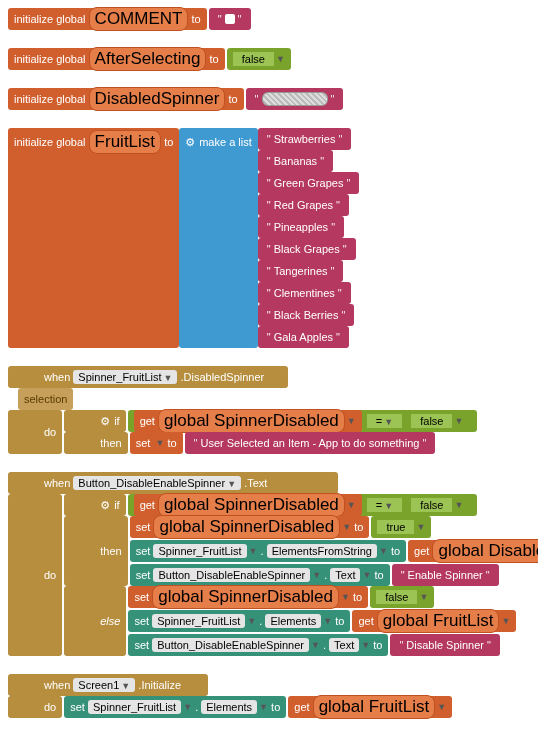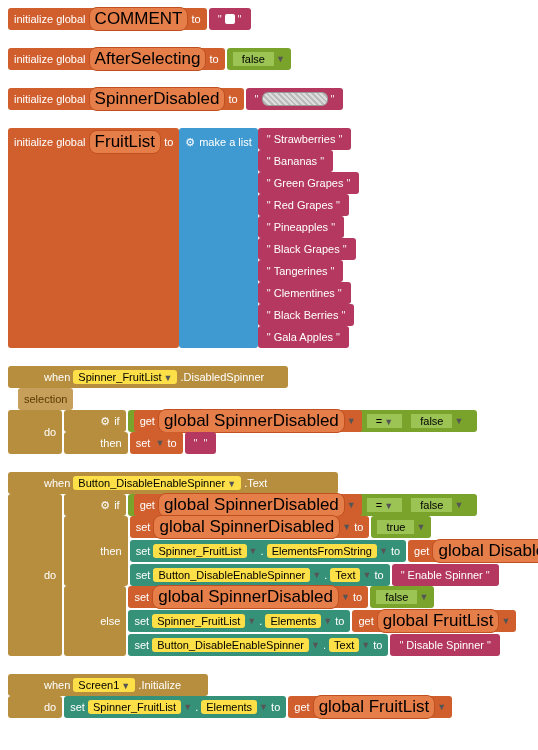--- a/index.html
+++ b/index.html
@@ -19,21 +19,21 @@
     padding: 3px 6px;
     border-radius: 3px;
     margin-right: 2px;
     white-space: nowrap;
     box-sizing: border-box;
     height: 22px;
   }
   .orange { background: #d05f2d; }
   .orange-field { background: #e67e4a; border: 1px solid #c05020; color:#000; padding:1px 5px; border-radius:8px; font-size:17px;}
   .teal { background: #369179; }
-  .teal-dd { background: #fde047; color:#000; padding:1px 5px; border-radius:3px; font-size:11px;}
+  .teal-dd { background: #e5e5e5; color:#000; padding:1px 5px; border-radius:3px; font-size:11px;}
   .green { background: #7aa32c; }
   .green-dd { background:#9cc455; color:#000; padding:1px 9px; border-radius:0; font-size:11px;}
   .magenta { background: #b4385f; }
   .blue { background: #3f9ad1; }
   .mustard { background: #b68e3e; padding-left: 36px; }
   .mustard-light { background: #c6a05a; }
   .quote { color: #fff; opacity: 0.9; margin: 0 3px; }
   .dd-arrow { font-size: 9px; margin-left: 2px; color:#555; }
   .gear { color:#fff; margin-right:4px; font-size:11px; }
   .stack { display:flex; flex-direction: column; }
@@ -73,21 +73,21 @@
   </span>
   <span class="chip green">
     <span class="green-dd">false</span>
       <span class="dd-arrow">▼</span>
   </span>
 </div>
 
 <div class="block-group row">
   <span class="chip orange">
     <span>initialize global</span>&nbsp;
-    <span class="orange-field">SpinnerDisabled</span>&nbsp;
+    <span class="orange-field">DisabledSpinner</span>&nbsp;
     <span>to</span>
   </span>
   <span class="chip magenta">
     <span class="quote">"</span>
       <span class="hatched"></span>
       <span class="quote">"</span>
   </span>
 </div>
 
 <div class="block-group row" style="align-items:stretch;">
@@ -172,20 +172,21 @@
       </div>
       <div class="row">
         <span class="chip mustard">
             <span>then</span>
           </span>
         <span class="chip orange">
           <span>set</span>&nbsp;<span class="dd-arrow">▼</span>&nbsp;<span>to</span>
         </span>
         <span class="chip magenta">
           <span class="quote">"</span>
+            <span>User Selected an Item - App to do something</span>
             <span class="quote">"</span>
         </span>
       </div>
     </div>
   </div>
 </div>
 
 <div class="block-group">
   <div class="row">
     <span class="chip mustard" style="width:330px;">
@@ -245,21 +246,21 @@
             <span class="chip magenta">
                 <span class="quote">"</span>
                 <span>Enable Spinner</span>
                 <span class="quote">"</span>
               </span>
           </div>
         </div>
       </div>
 
       <div class="row" style="align-items:flex-start;">
-        <span class="chip mustard" style="height:auto; align-self:stretch;">
+        <span class="chip mustard" style="height:auto; align-self:stretch;font-style:italic;">
             <span>else</span>
           </span>
         <div class="stack gap2">
           <div class="row">
             <span class="chip orange">
               <span>set</span>&nbsp;<span class="orange-field">global SpinnerDisabled</span><span class="dd-arrow">▼</span>&nbsp;<span>to</span>
             </span>
             <span class="chip green">
                 <span class="green-dd">false</span>
                 <span class="dd-arrow">▼</span>

